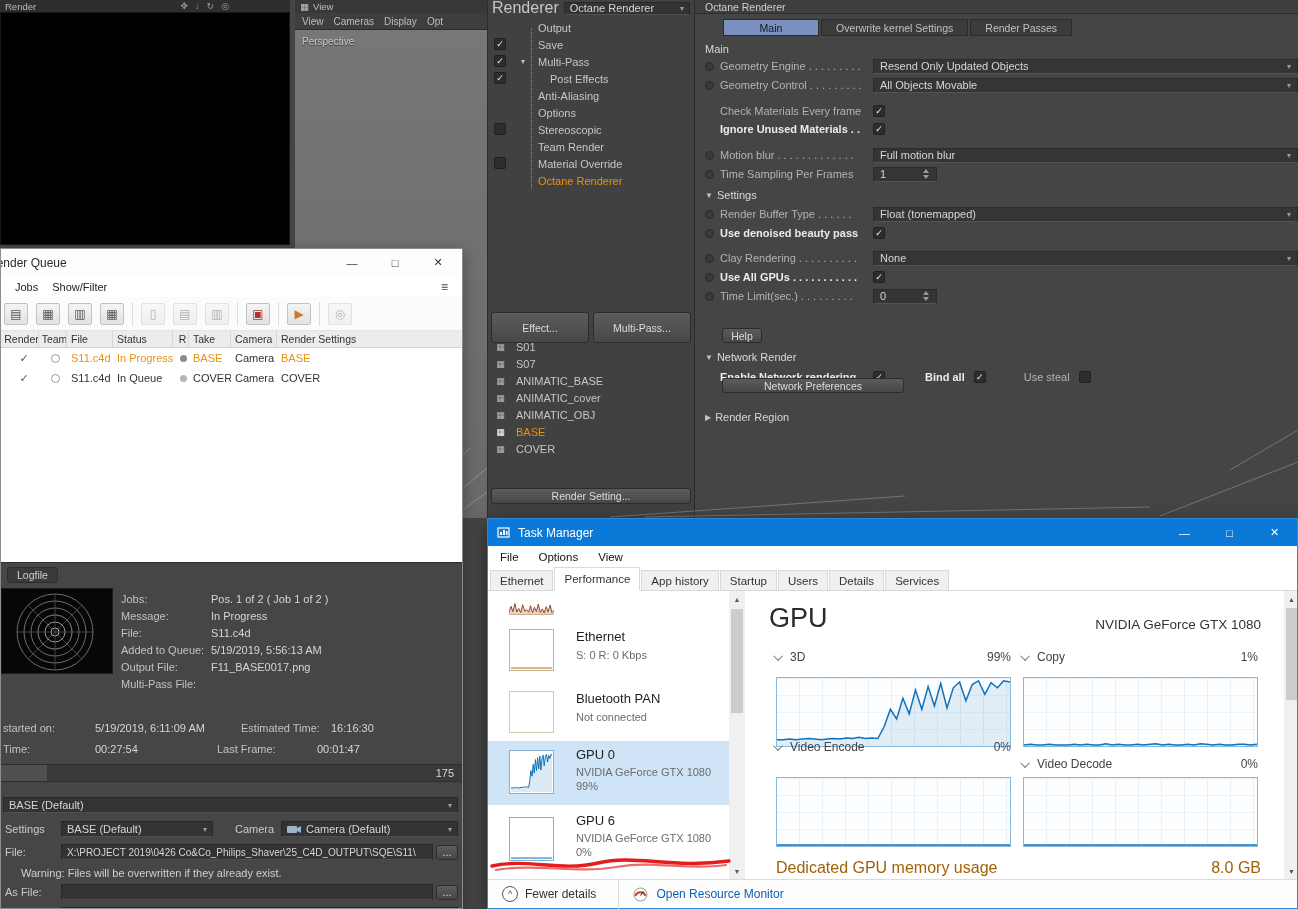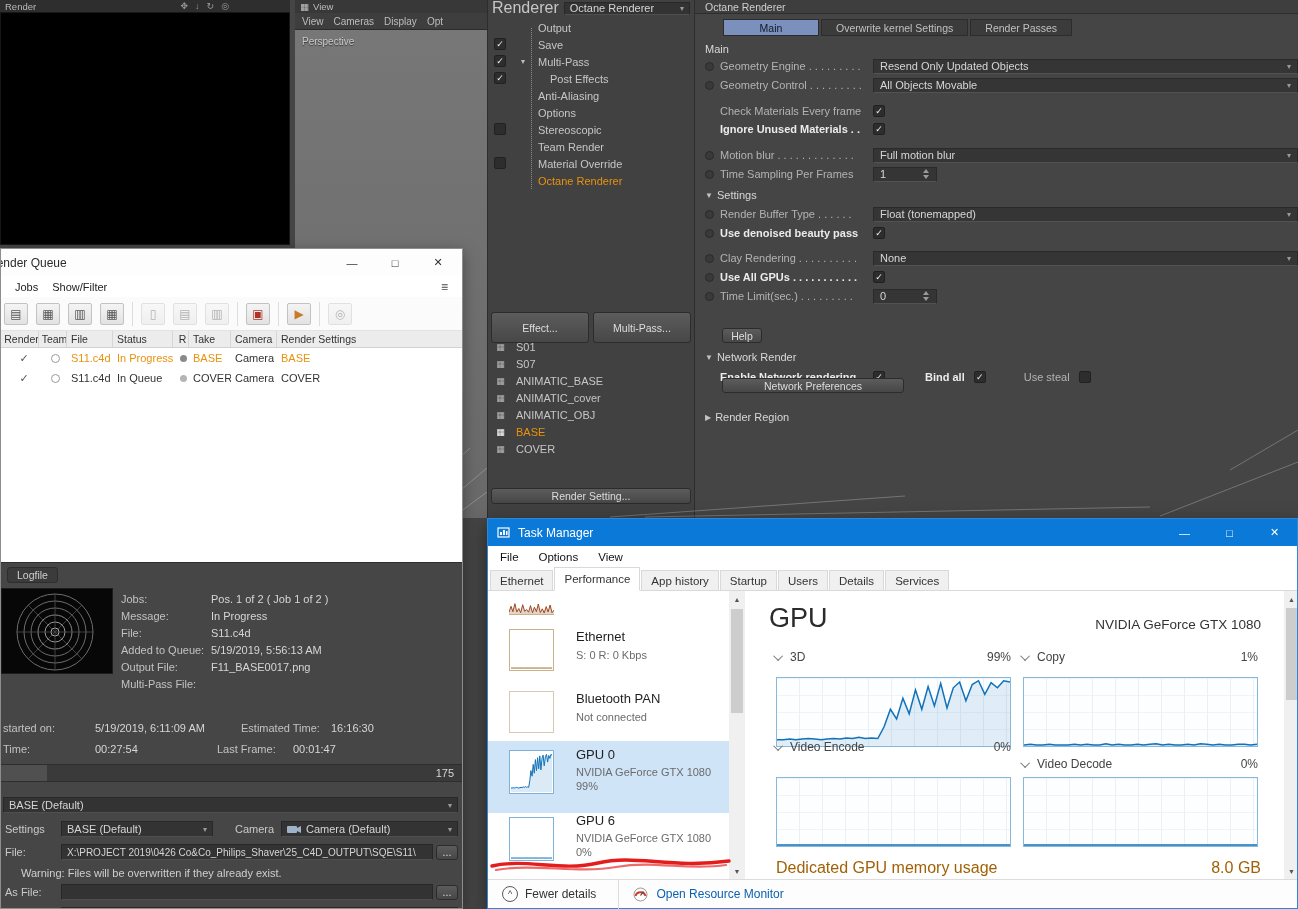--- a/index.html
+++ b/index.html
@@ -126,21 +126,21 @@
 #tm-menubar{height:21px;background:#fff;display:flex;align-items:center;gap:20px;padding-left:12px;font-size:11.5px;color:#111}
 #tm-tabs{height:24px;background:#fff;display:flex;align-items:flex-end;padding-left:2px;border-bottom:1px solid #d9d9d9}
 .tmtab{height:20px;display:flex;align-items:center;padding:0 9px;font-size:11.5px;color:#333;background:#f0f0f0;border:1px solid #d9d9d9;border-bottom:none;margin-right:1px}
 .tmtab.active{height:24px;background:#fff;position:relative;top:1px;border-bottom:1px solid #fff}
 #tm-body{position:absolute;left:0;top:72px;right:0;bottom:29px;background:#fff;overflow:hidden}
 .tm-thumb{position:absolute;left:21px;width:45px;background:#fff;border:1px solid #c9b18c}
 .tm-thumb.gpu{border-color:#7fb2d9}
 .tm-thumb .spark{position:absolute;inset:1px}
 .tm-title{position:absolute;left:88px;font-size:13px;color:#1f1f1f;white-space:nowrap}
 .tm-sub{position:absolute;left:88px;font-size:11px;color:#6b6b6b;white-space:nowrap}
-#gpu0-sel{position:absolute;left:0;top:150px;width:241px;height:72px;background:#cfe4f7}
+#gpu0-sel{position:absolute;left:0;top:150px;width:241px;height:64px;background:#cfe4f7}
 .sb{position:absolute;background:#f0f0f0}
 .sb .arrow{position:absolute;left:0;right:0;height:16px;display:flex;align-items:center;justify-content:center;font-size:7px;color:#555}
 .sb .thumbbar{position:absolute;left:2px;right:2px;background:#cdcdcd}
 #tm-main-heading{position:absolute;left:281px;top:12px;font-size:27px;font-weight:300;color:#2b2b2b}
 #tm-device{position:absolute;left:430px;top:26px;width:343px;text-align:right;font-size:13.5px;color:#333;white-space:nowrap}
 .chead{position:absolute;height:16px;display:flex;align-items:center;font-size:12px;color:#444;width:235px}
 .chead .pct{margin-left:auto}
 .chev{width:7px;height:7px;border-left:1.5px solid #777;border-bottom:1.5px solid #777;transform:rotate(-45deg) translateY(-2px);margin-right:7px;flex:none}
 .tm-chart{position:absolute;width:235px;height:70px;border:1px solid #86b9dc;background:
  repeating-linear-gradient(90deg,transparent 0 22px,#e9f1f8 22px 23px),
@@ -547,21 +547,21 @@
 
       <div class="timingrow" style="top:159px">
         <span class="tlab" style="width:92px">started on:</span>
         <span class="infvalue" style="width:146px">5/19/2019, 6:11:09 AM</span>
         <span class="tlab" style="width:90px">Estimated Time:</span>
         <span class="infvalue">16:16:30</span>
       </div>
       <div class="timingrow" style="top:180px">
         <span class="tlab" style="width:92px">Time:</span>
         <span class="infvalue" style="width:122px">00:27:54</span>
-        <span class="tlab" style="width:76px">Last Frame:</span>
+        <span class="tlab" style="width:100px">Last Frame:</span>
         <span class="infvalue">00:01:47</span>
       </div>
 
       <div id="rq-progress" style="top:201px">
         <div class="fill" style="width:10%"></div>
         <span class="pright">175</span>
       </div>
 
       <div class="rq-fieldrow" style="left:2px;right:4px;top:234px">
         <div class="field" style="flex:1;height:16px">

